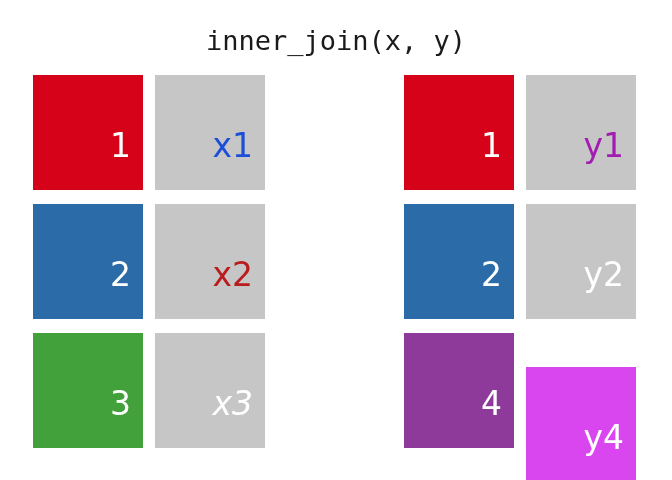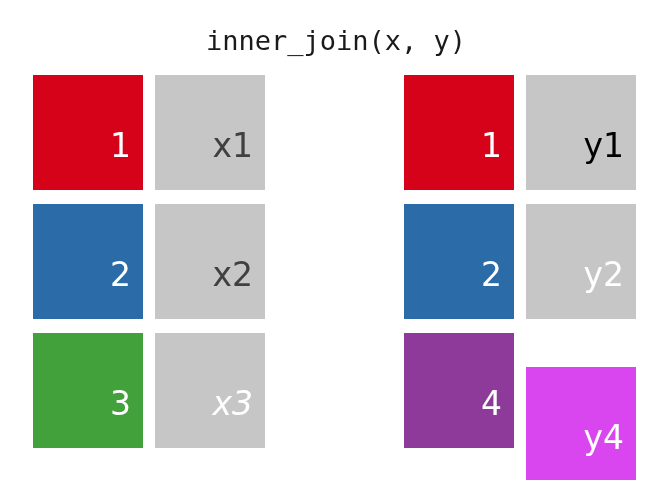--- a/index.html
+++ b/index.html
@@ -80,30 +80,30 @@
 
   <div class="title" style="color: rgb(26, 26, 26);">inner_join(x, y)</div>
 
   <div class="table-group" id="group-x">
 
     <div class="row">
       <div class="cell cell-key" style="background: rgb(214, 2, 26);">
         <span class="cell-text" style="color: rgb(255, 255, 255);">1</span>
       </div>
       <div class="cell cell-value" style="background: rgb(198, 198, 198);">
-        <span class="cell-text" style="color: #404040; text-align: center;">x1</span>
+        <span class="cell-text" style="color: #1d4ed8; text-align: center;">x1</span>
       </div>
     </div>
 
     <div class="row">
       <div class="cell cell-key" style="background: rgb(43, 108, 168);">
         <span class="cell-text" style="color: rgb(255, 255, 255);">2</span>
       </div>
       <div class="cell cell-value" style="background: rgb(198, 198, 198);">
-        <span class="cell-text" style="color: #404040;">x2</span>
+        <span class="cell-text" style="color: #b91c1c;">x2</span>
       </div>
     </div>
 
     <div class="row">
       <div class="cell cell-key" style="background: rgb(67, 161, 59);">
         <span class="cell-text" style="color: rgb(255, 255, 255);">3</span>
       </div>
       <div class="cell cell-value" style="background: rgb(198, 198, 198);">
         <span class="cell-text" style="color: rgb(255, 255, 255); font-style: italic;">x3</span>
       </div>
@@ -111,21 +111,21 @@
 
   </div>
 
   <div class="table-group" id="group-y">
 
     <div class="row">
       <div class="cell cell-key" style="background: rgb(214, 2, 26);">
         <span class="cell-text" style="color: rgb(255, 255, 255);">1</span>
       </div>
       <div class="cell cell-value" style="background: rgb(198, 198, 198);">
-        <span class="cell-text" style="color: #000000;">y1</span>
+        <span class="cell-text" style="color: #a21caf;">y1</span>
       </div>
     </div>
 
     <div class="row">
       <div class="cell cell-key" style="background: rgb(43, 108, 168);">
         <span class="cell-text" style="color: rgb(255, 255, 255);">2</span>
       </div>
       <div class="cell cell-value" style="background: rgb(198, 198, 198);">
         <span class="cell-text" style="color: rgb(255, 255, 255); margin-top: 8px;">y2</span>
       </div>

